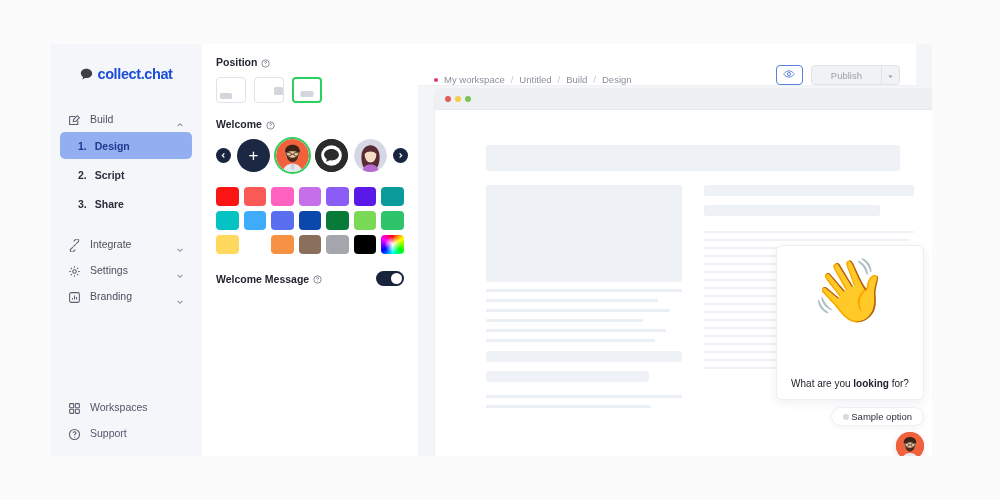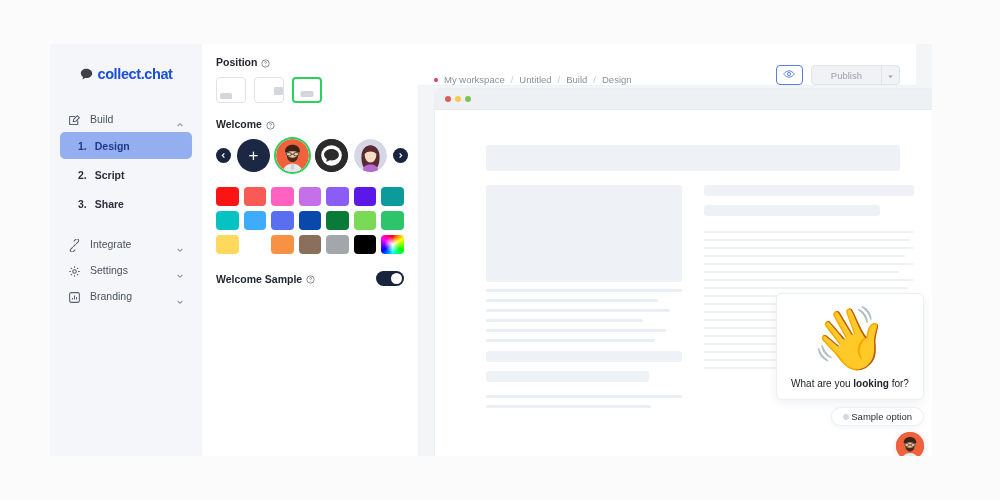--- a/index.html
+++ b/index.html
@@ -222,21 +222,21 @@
     display: flex; flex-direction: column; align-items: flex-end;
   }
   .chat-card {
     width: 148px; background: #fff;
     border: 1px solid #eceef2; border-radius: 6px;
     box-shadow: 0 3px 10px rgba(25,40,80,.07);
     padding: 14px 11px 10px 11px;
     display: flex; flex-direction: column; align-items: center;
   }
   .wave { font-size: 62px; line-height: 1; margin-bottom: 8px; }
-  .chat-q { font-size: 10px; color: #20242d; text-align: center; }
+  .chat-q { font-size: 10px; color: #20242d; text-align: center; margin-top: 48px; }
   .chat-q b { font-weight: bold; }
   .chip {
     margin-top: 7px;
     background: #fff; border: 1px solid #edeff3; border-radius: 12px;
     height: 19px; padding: 0 11px;
     display: flex; align-items: center; gap: 2px;
     font-size: 9.5px; color: #2a2f3a;
     box-shadow: 0 2px 6px rgba(25,40,80,.05);
     cursor: pointer;
   }
@@ -334,20 +334,43 @@
         <span class="caret">
           <svg viewBox="0 0 12 12" fill="none" stroke="currentColor" stroke-width="1.6">
               <path d="M2.5 4.5 6 8l3.5-3.5"></path>
             </svg>
         </span>
       </div>
     </div>
 
     <div class="nav-spacer"></div>
 
+    <div class="nav-bottom">
+      <div class="nav-top">
+        <span class="nav-ico">
+          <svg viewBox="0 0 16 16" fill="none" stroke="currentColor" stroke-width="1.3">
+              <rect x="2" y="2" width="5" height="5" rx="1"></rect>
+              <rect x="9" y="2" width="5" height="5" rx="1"></rect>
+              <rect x="2" y="9" width="5" height="5" rx="1"></rect>
+              <rect x="9" y="9" width="5" height="5" rx="1"></rect>
+            </svg>
+        </span>
+        <span class="nav-label">Workspaces</span>
+      </div>
+      <div class="nav-top">
+        <span class="nav-ico">
+          <svg viewBox="0 0 16 16" fill="none" stroke="currentColor" stroke-width="1.3">
+              <circle cx="8" cy="8" r="6.2"></circle>
+              <path d="M6.4 6.2a1.7 1.7 0 1 1 2.3 1.6c-.5.2-.7.6-.7 1.1"></path>
+              <circle cx="8" cy="11.2" r=".7" fill="currentColor" stroke="none"></circle>
+            </svg>
+        </span>
+        <span class="nav-label">Support</span>
+      </div>
+    </div>
   </div>
 
   <div class="settings">
 
     <div class="sec-title">
       <span>Position</span>
       <span class="help-ico">
         <svg viewBox="0 0 16 16" fill="none" stroke="currentColor" stroke-width="1.4">
             <circle cx="8" cy="8" r="6.5"></circle>
             <path d="M6.4 6.2a1.7 1.7 0 1 1 2.3 1.6c-.5.2-.7.6-.7 1.1"></path>
@@ -441,21 +464,21 @@
         <div class="sw"></div>
         <div class="sw" style="background: rgb(247, 146, 69);"></div>
         <div class="sw" style="background: rgb(138, 112, 92);"></div>
         <div class="sw" style="background: rgb(163, 166, 171);"></div>
         <div class="sw" style="background: rgb(0, 0, 0);"></div>
         <div class="sw sw-rainbow"></div>
       </div>
 
     <div class="toggle-row">
       <div class="toggle-label">
-        <span>Welcome Sample</span>
+        <span>Welcome Message</span>
         <span class="help-ico">
           <svg viewBox="0 0 16 16" fill="none" stroke="currentColor" stroke-width="1.4">
               <circle cx="8" cy="8" r="6.5"></circle>
               <path d="M6.4 6.2a1.7 1.7 0 1 1 2.3 1.6c-.5.2-.7.6-.7 1.1"></path>
               <circle cx="8" cy="11.3" r=".75" fill="currentColor" stroke="none"></circle>
             </svg>
         </span>
       </div>
       <div class="switch">
           <span class="knob"></span>

